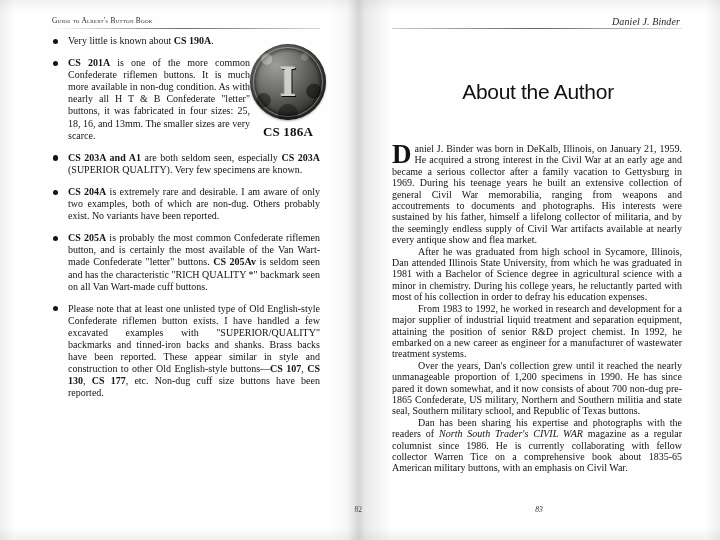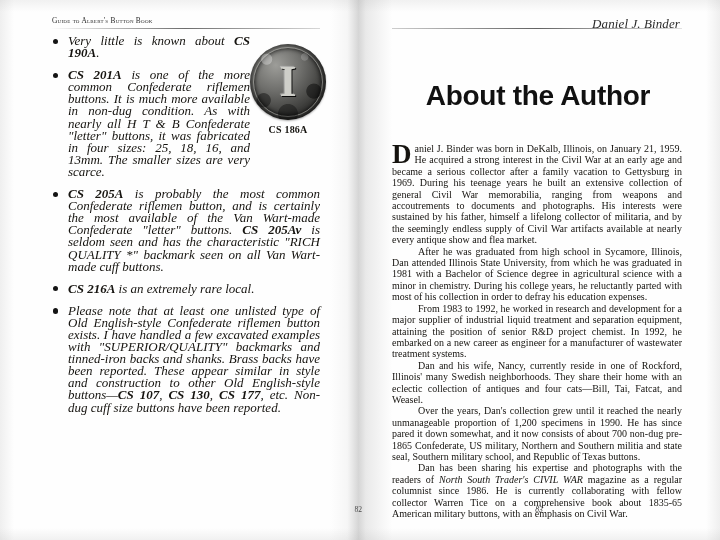--- a/index.html
+++ b/index.html
@@ -60,21 +60,21 @@
   
   .runhead {
     position: absolute;
     top: 16px;
     font-size: 7.4px;
     letter-spacing: 0.25px;
     color: #2a2a2a;
     white-space: nowrap;
   }
   .runhead.left  { left: 52px; }
-  .runhead.right { right: 40px; font-style: italic; font-size: 13px; letter-spacing: 0.1px; }
+  .runhead.right { right: 40px; font-style: italic; font-size: 10px; letter-spacing: 0.1px; }
   .smallcaps { font-variant: small-caps; }
 
   .headrule {
     position: absolute;
     height: 1px;
     background: linear-gradient(to right, rgba(60,60,60,0), rgba(60,60,60,0.75), rgba(60,60,60,0.2));
     top: 28px;
   }
   .headrule.left  { left: 50px; width: 270px; }
   .headrule.right { left: 392px; width: 290px;
@@ -84,26 +84,25 @@
   .bullets {
     position: absolute;
     left: 52px;
     top: 35px;
     width: 268px;
   }
   .bullet-item {
     position: relative;
     padding-left: 16px;
     margin-bottom: 10px;
-    font-size: 13px;
+    font-size: 10px;
     line-height: 12.1px;
     text-align: justify;
     text-justify: inter-word;
     hyphens: manual;
-    font-style: italic;
   }
   .bullet-item::before {
     content: "";
     position: absolute;
     left: 1px;
     top: 3.6px;
     width: 5.2px;
     height: 5.2px;
     border-radius: 50%;
     background: #141414;
@@ -164,34 +163,34 @@
     font-family: "Liberation Serif", "DejaVu Serif", serif;
     font-size: 44px;
     line-height: 1;
     font-weight: bold;
     color: #cfcfc9;
     text-shadow: 1px 1px 0 rgba(0,0,0,0.9), -1px -1px 1px rgba(255,255,255,0.35);
     z-index: 3;
   }
   .photo-caption {
     margin-top: 4px;
-    font-size: 10px;
+    font-size: 13px;
     font-weight: bold;
     letter-spacing: 0.2px;
   }
 
   
   .chapter-title {
     position: absolute;
     left: 392px;
     top: 80px;
     width: 292px;
     font-family: "Liberation Sans", "DejaVu Sans", sans-serif;
-    font-size: 28px;
-    font-weight: bold;
+    font-size: 21px;
+    font-weight: normal;
     letter-spacing: -0.3px;
     color: #111111;
     text-align: center;
   }
   .body-col {
     position: absolute;
     left: 392px;
     top: 143px;
     width: 290px;
     font-size: 10px;
@@ -234,39 +233,39 @@
 
   <div class="runhead left smallcaps">Guide to Albert's Button Book</div>
   <div class="headrule left"></div>
 
   <div class="runhead right">Daniel J. Binder</div>
   <div class="headrule right"></div>
 
   <div class="bullets">
     <div class="bullet-item narrow">Very little is known about <b>CS 190A</b>.</div>
     <div class="bullet-item narrow"><b>CS 201A</b> is one of the more common Confederate riflemen buttons.  It is much more available in non-dug condition.  As with nearly all H T &amp; B Confederate "letter" buttons, it was fabricated in four sizes: 25, 18, 16, and 13mm.  The smaller sizes are very scarce.</div>
+    <div class="bullet-item"><b>CS 203A and A1</b> are both seldom seen, especially <b>CS 203A</b> (SUPERIOR QUALITY).  Very few specimens are known.</div>
+    <div class="bullet-item"><b>CS 204A</b> is extremely rare and desirable.  I am aware of only two examples, both of which are non-dug.  Others probably exist.  No variants have been reported.</div>
     <div class="bullet-item"><b>CS 205A</b> is probably the most common Confederate riflemen button, and is certainly the most available of the Van Wart-made Confederate "letter" buttons.  <b>CS 205Av</b> is seldom seen and has the characteristic "RICH QUALITY  *" backmark seen on all Van Wart-made cuff buttons.</div>
-    <div class="bullet-item"><b>CS 216A</b> is an extremely rare local.</div>
     <div class="bullet-item">Please note that at least one unlisted type of Old English-style Confederate riflemen button exists.  I have handled a few excavated examples with "SUPERIOR/QUALITY" backmarks and tinned-iron backs and shanks.  Brass backs have been reported.  These appear similar in style and construction to other Old English-style buttons—<b>CS 107</b>, <b>CS 130</b>, <b>CS 177</b>, etc.  Non-dug cuff size buttons have been reported.</div>
   </div>
 
   <div class="photo-wrap">
     <div class="coin">
       <div class="coin-letter">I</div>
     </div>
     <div class="photo-caption">CS 186A</div>
   </div>
 
   <div class="chapter-title">About the Author</div>
 
   <div class="body-col">
     <p class="first">Daniel J. Binder was born in DeKalb, Illinois, on January 21, 1959.  He acquired a strong interest in the Civil War at an early age and became a serious collector after a family vacation to Gettysburg in 1969.  During his teenage years he built an extensive collection of general Civil War memorabilia, ranging from weapons and accoutrements to documents and photographs.  His interests were sustained by his father, himself a lifelong collector of militaria, and by the seemingly endless supply of Civil War artifacts available at nearly every antique show and flea market.</p>
     <p>After he was graduated from high school in Sycamore, Illinois, Dan attended Illinois State University, from which he was graduated in 1981 with a Bachelor of Science degree in agricultural science with a minor in chemistry.  During his college years, he reluctantly parted with most of his collection in order to defray his education expenses.</p>
     <p>From 1983 to 1992, he worked in research and development for a major supplier of industrial liquid treatment and separation equipment, attaining the position of senior R&amp;D project chemist.  In 1992, he embarked on a new career as engineer for a manufacturer of wastewater treatment systems.</p>
-    <p>Dan and his wife, Nancy, currently reside in one of Rockford, Illinois' many Swedish neighborhoods.  They share their home with an eclectic collection of antiques and four cats—Bill, Tai, Fatcat, and Weasel.</p>
     <p>Over the years, Dan's collection grew until it reached the nearly unmanageable proportion of 1,200 specimens in 1990.  He has since pared it down somewhat, and it now consists of about 700 non-dug pre-1865 Confederate, US military, Northern and Southern militia and state seal, Southern military school, and Republic of Texas buttons.</p>
     <p><span>Dan has been sharing his expertise and photographs with the readers of </span><i>North South Trader's CIVIL WAR</i><span> magazine as a regular columnist since 1986.  He is currently collaborating with fellow collector Warren Tice on a comprehensive book about 1835-65 American military buttons, with an emphasis on Civil War.</span></p>
   </div>
 
   <div class="folio left">82</div>
   <div class="folio right">83</div>
 
   <div class="gutter"></div>
   <div class="edge l"></div>
   <div class="edge r"></div>

